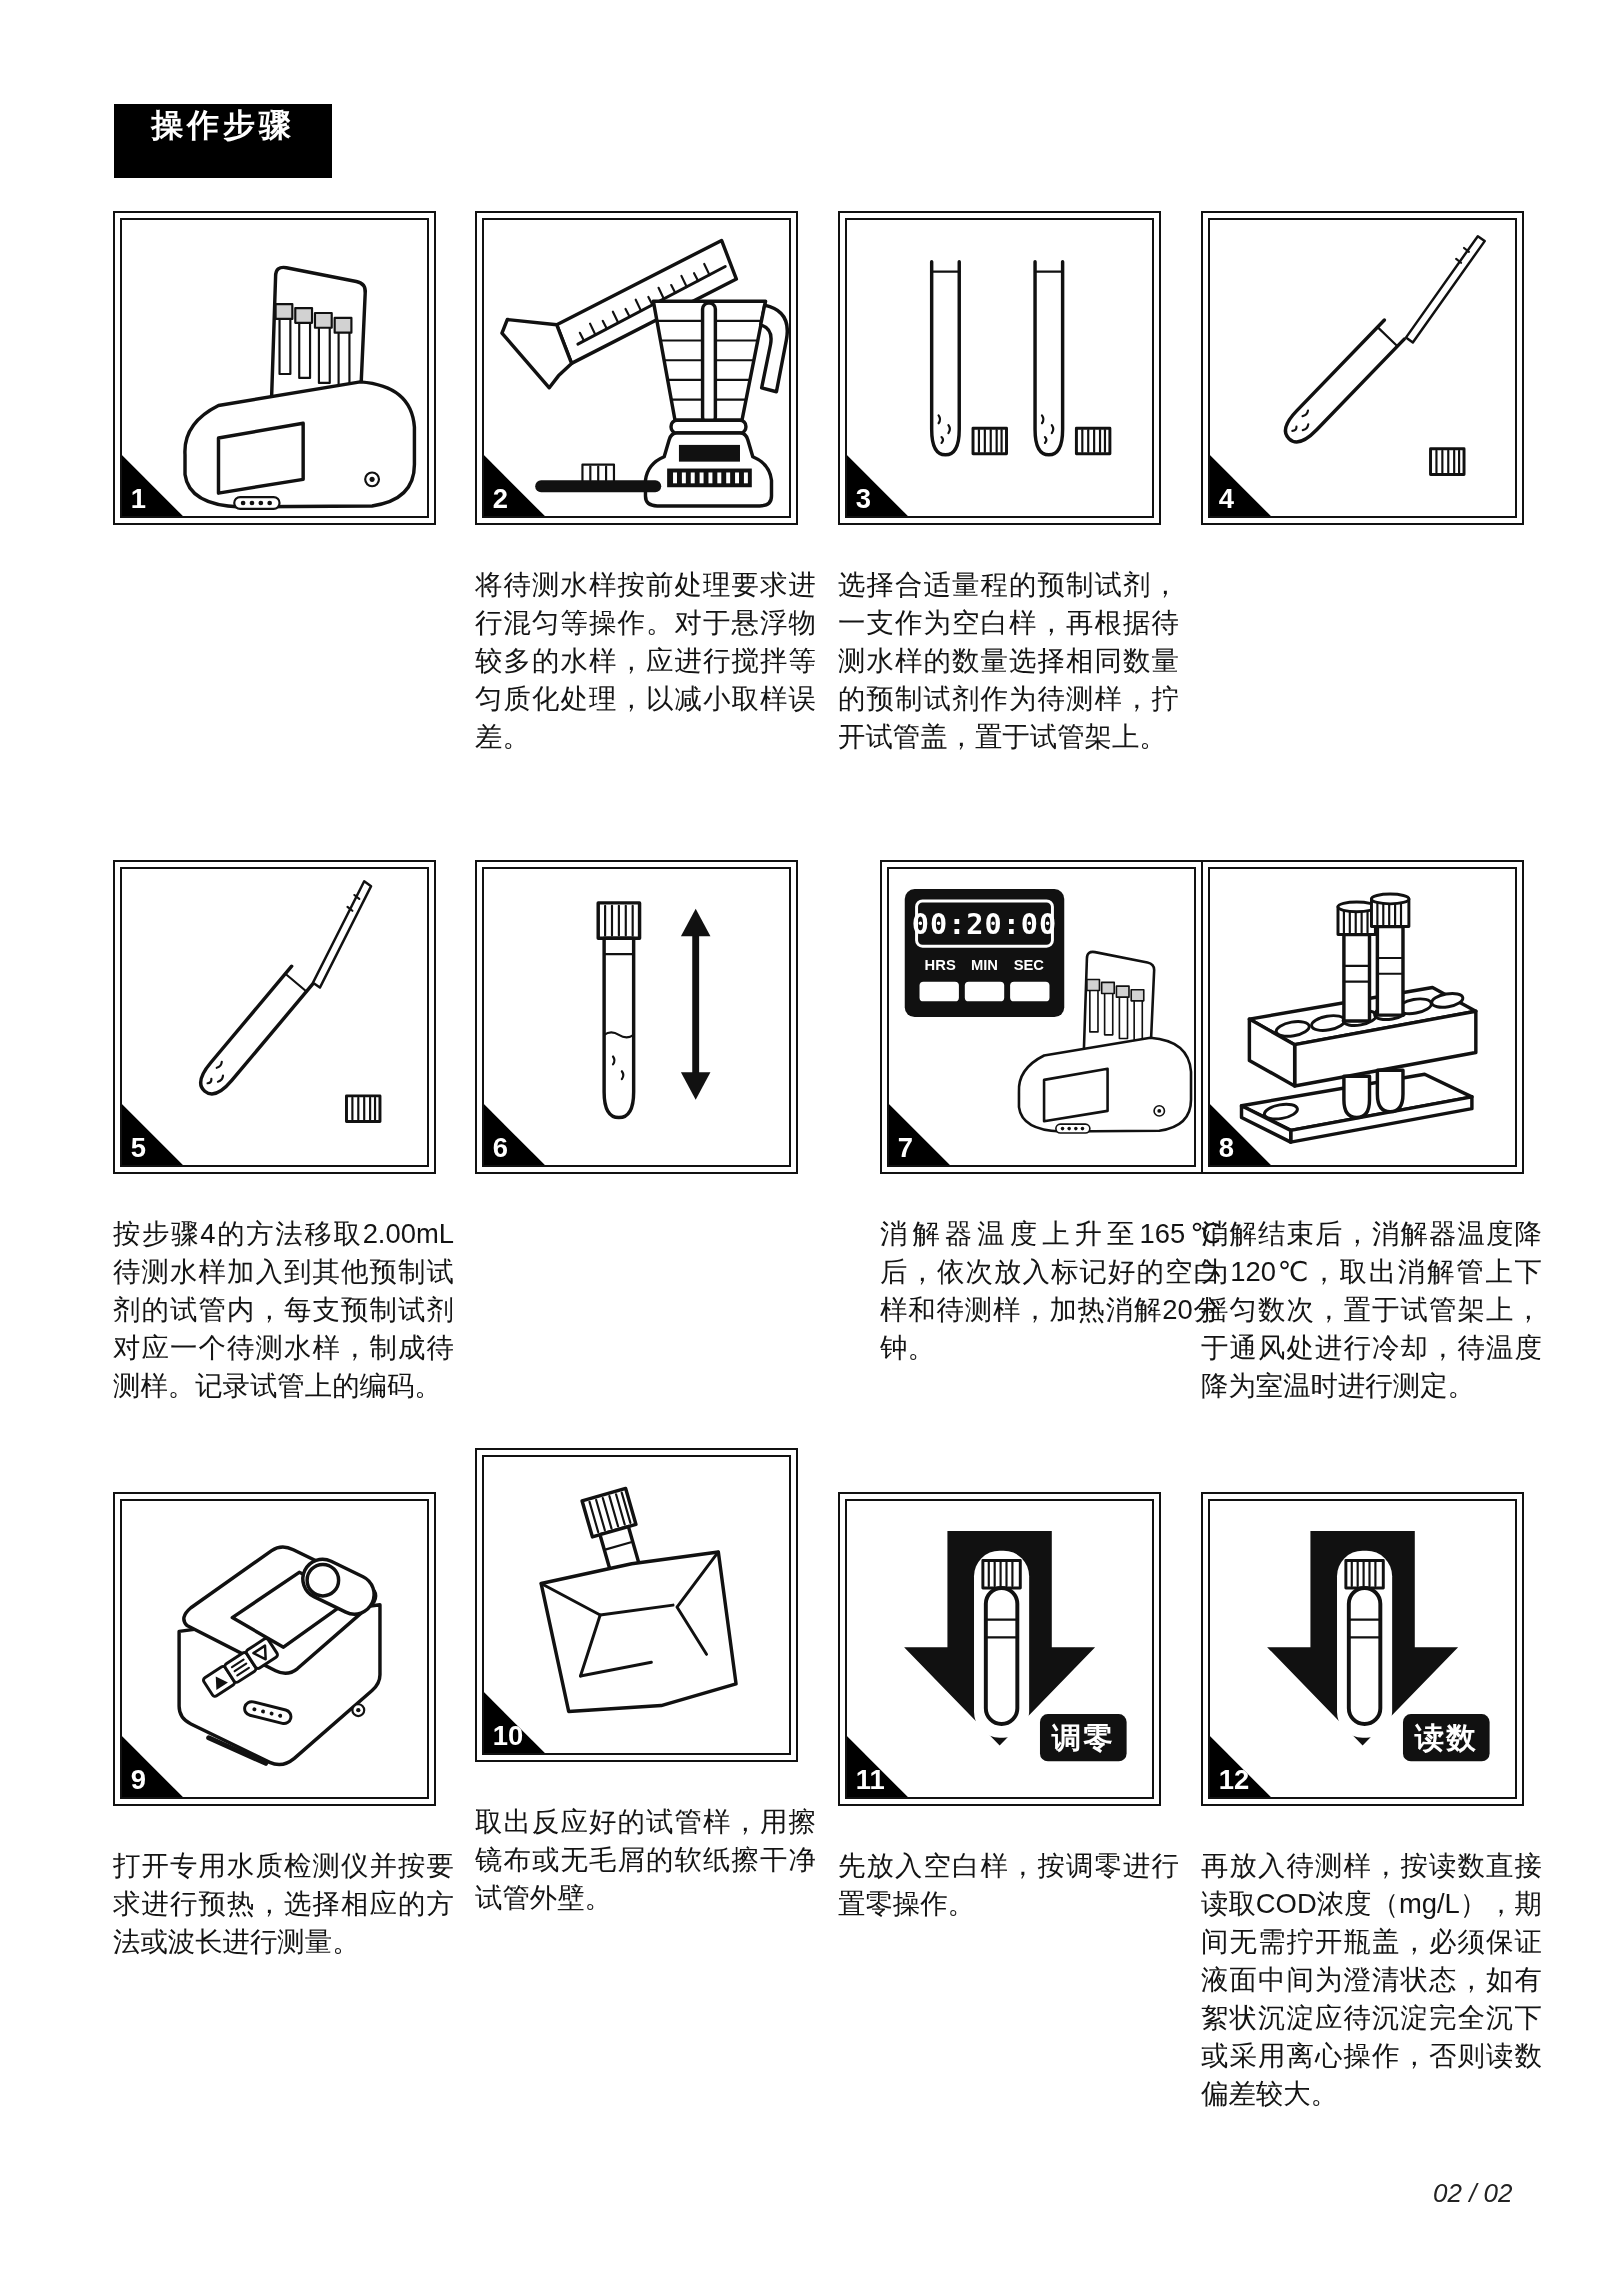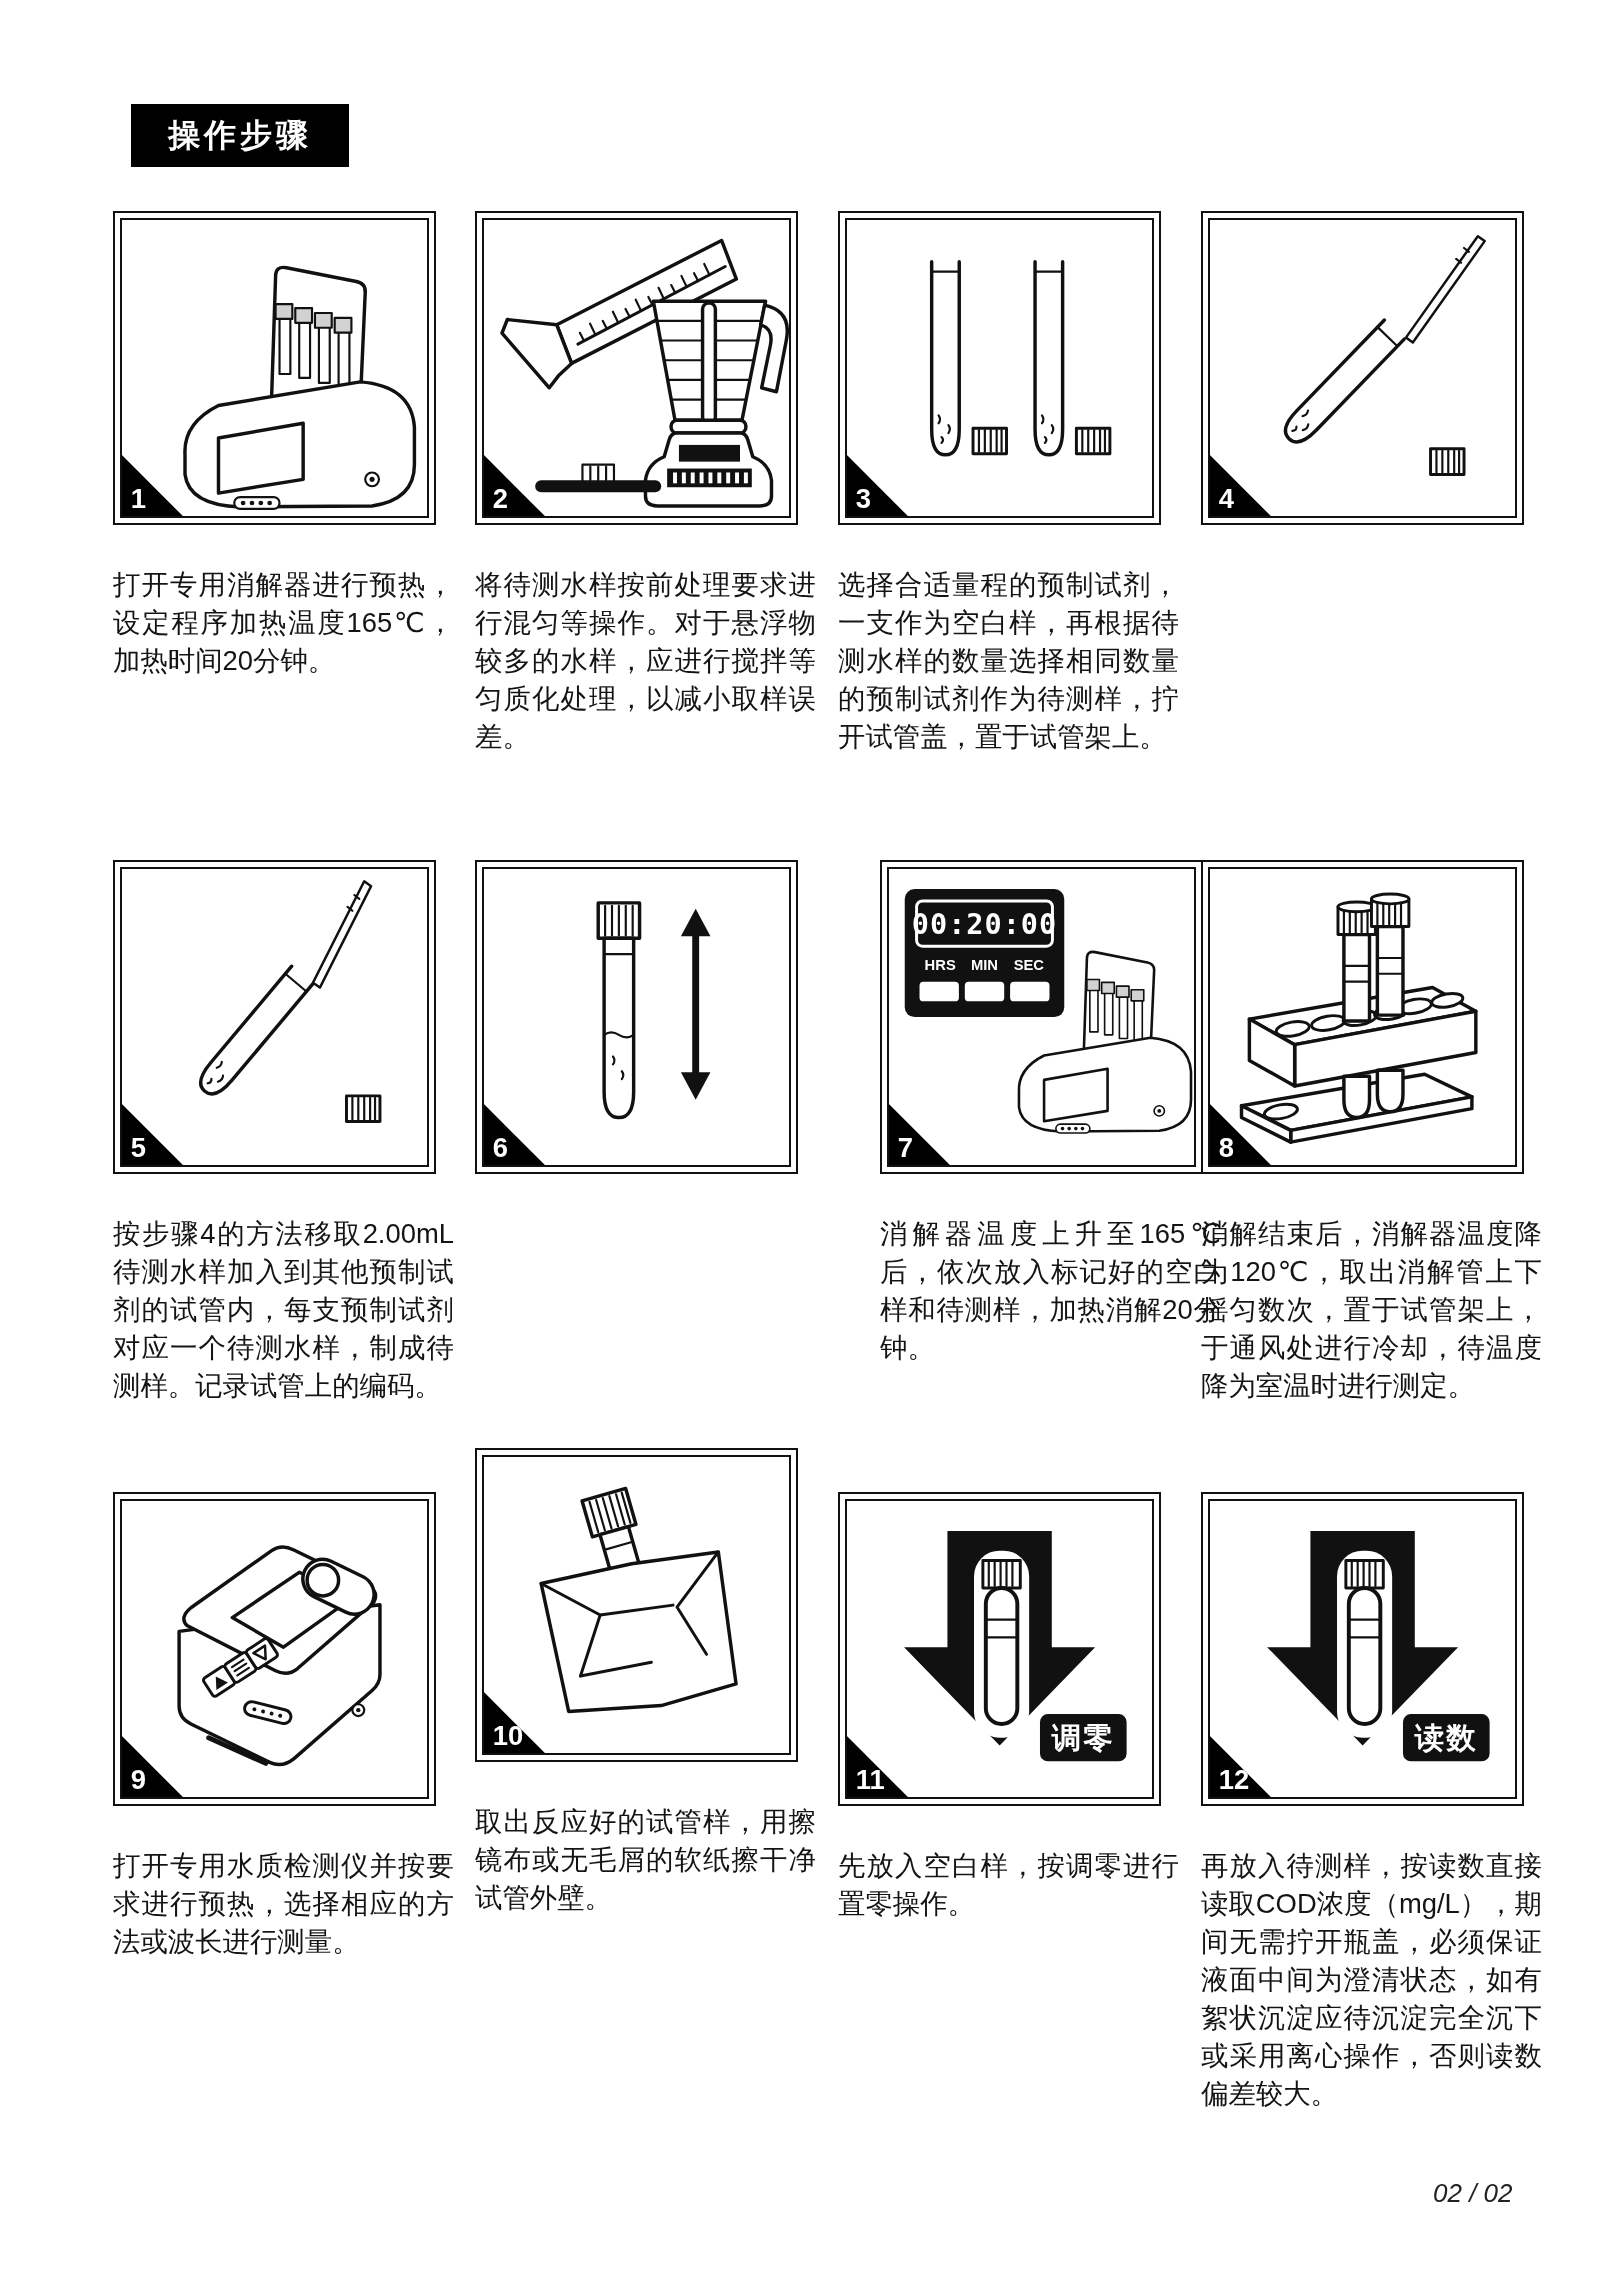--- a/index.html
+++ b/index.html
@@ -1,19 +1,19 @@
 <!DOCTYPE html>
 <html><head>
 <meta charset="utf-8">
 <style>
   html,body{margin:0;padding:0;background:#e8e8e8;}
   .page{position:relative;width:1621px;height:2293px;background:#ffffff;
         font-family:"Liberation Sans","DejaVu Sans",sans-serif;color:#111;overflow:hidden;}
-  .header-badge{position:absolute;left:131px;top:104px;width:218px;height:63px;background:#000;
-        color:#fff;display:flex;align-items:center;justify-content:center;
+  .header-badge{position:absolute;left:114px;top:104px;width:218px;height:74px;background:#000;
+        color:#fff;display:flex;justify-content:center;
         font-size:32px;font-weight:bold;letter-spacing:3.9px;}
   .cell{position:absolute;width:341px;}
   .box{width:323px;height:314px;border:2px solid #111;padding:4.9px;box-sizing:border-box;background:#fff;}
   .box-inner{position:relative;width:100%;height:100%;border:2.9px solid #111;box-sizing:border-box;background:#fff;}
   .box-inner svg{display:block;width:100%;height:100%;}
   .badge{position:absolute;left:0;bottom:0;width:61px;height:61px;background:#000;
         clip-path:polygon(0 0,100% 100%,0 100%);}
   .badge span{position:absolute;left:8.8px;bottom:1px;color:#fff;font-weight:bold;font-size:27.4px;}
   .caption{margin-top:41px;width:341px;font-size:27.4px;line-height:38px;text-align:justify;
         font-weight:500;color:#141414;}
@@ -78,21 +78,20 @@
               </g>
             <circle cx="254" cy="263" r="7" class="thin" fill="#fff"></circle>
               <circle cx="254" cy="263" r="2.6" class="fill"></circle>
           </g>
         </svg>
         <div class="badge">
             <span>1</span>
           </div>
       </div>
     </div>
-    <div class="caption">打开专用消解器进行预热，设定程序加热温度165℃，加热时间20分钟。</div>
   </div>
 
   <div class="cell" style="left:475px;top:211px">
     <div class="box">
       <div class="box-inner">
         <svg viewBox="0 0 310 300">
           <g class="ink">
             <g transform="rotate(-21 150 95)">
               <path d="M75 78 L262 58 L262 100 L75 120 Z"></path>
               <path d="M75 78 L30 55 L20 66 L45 135 L58 127 L75 120 Z"></path>

